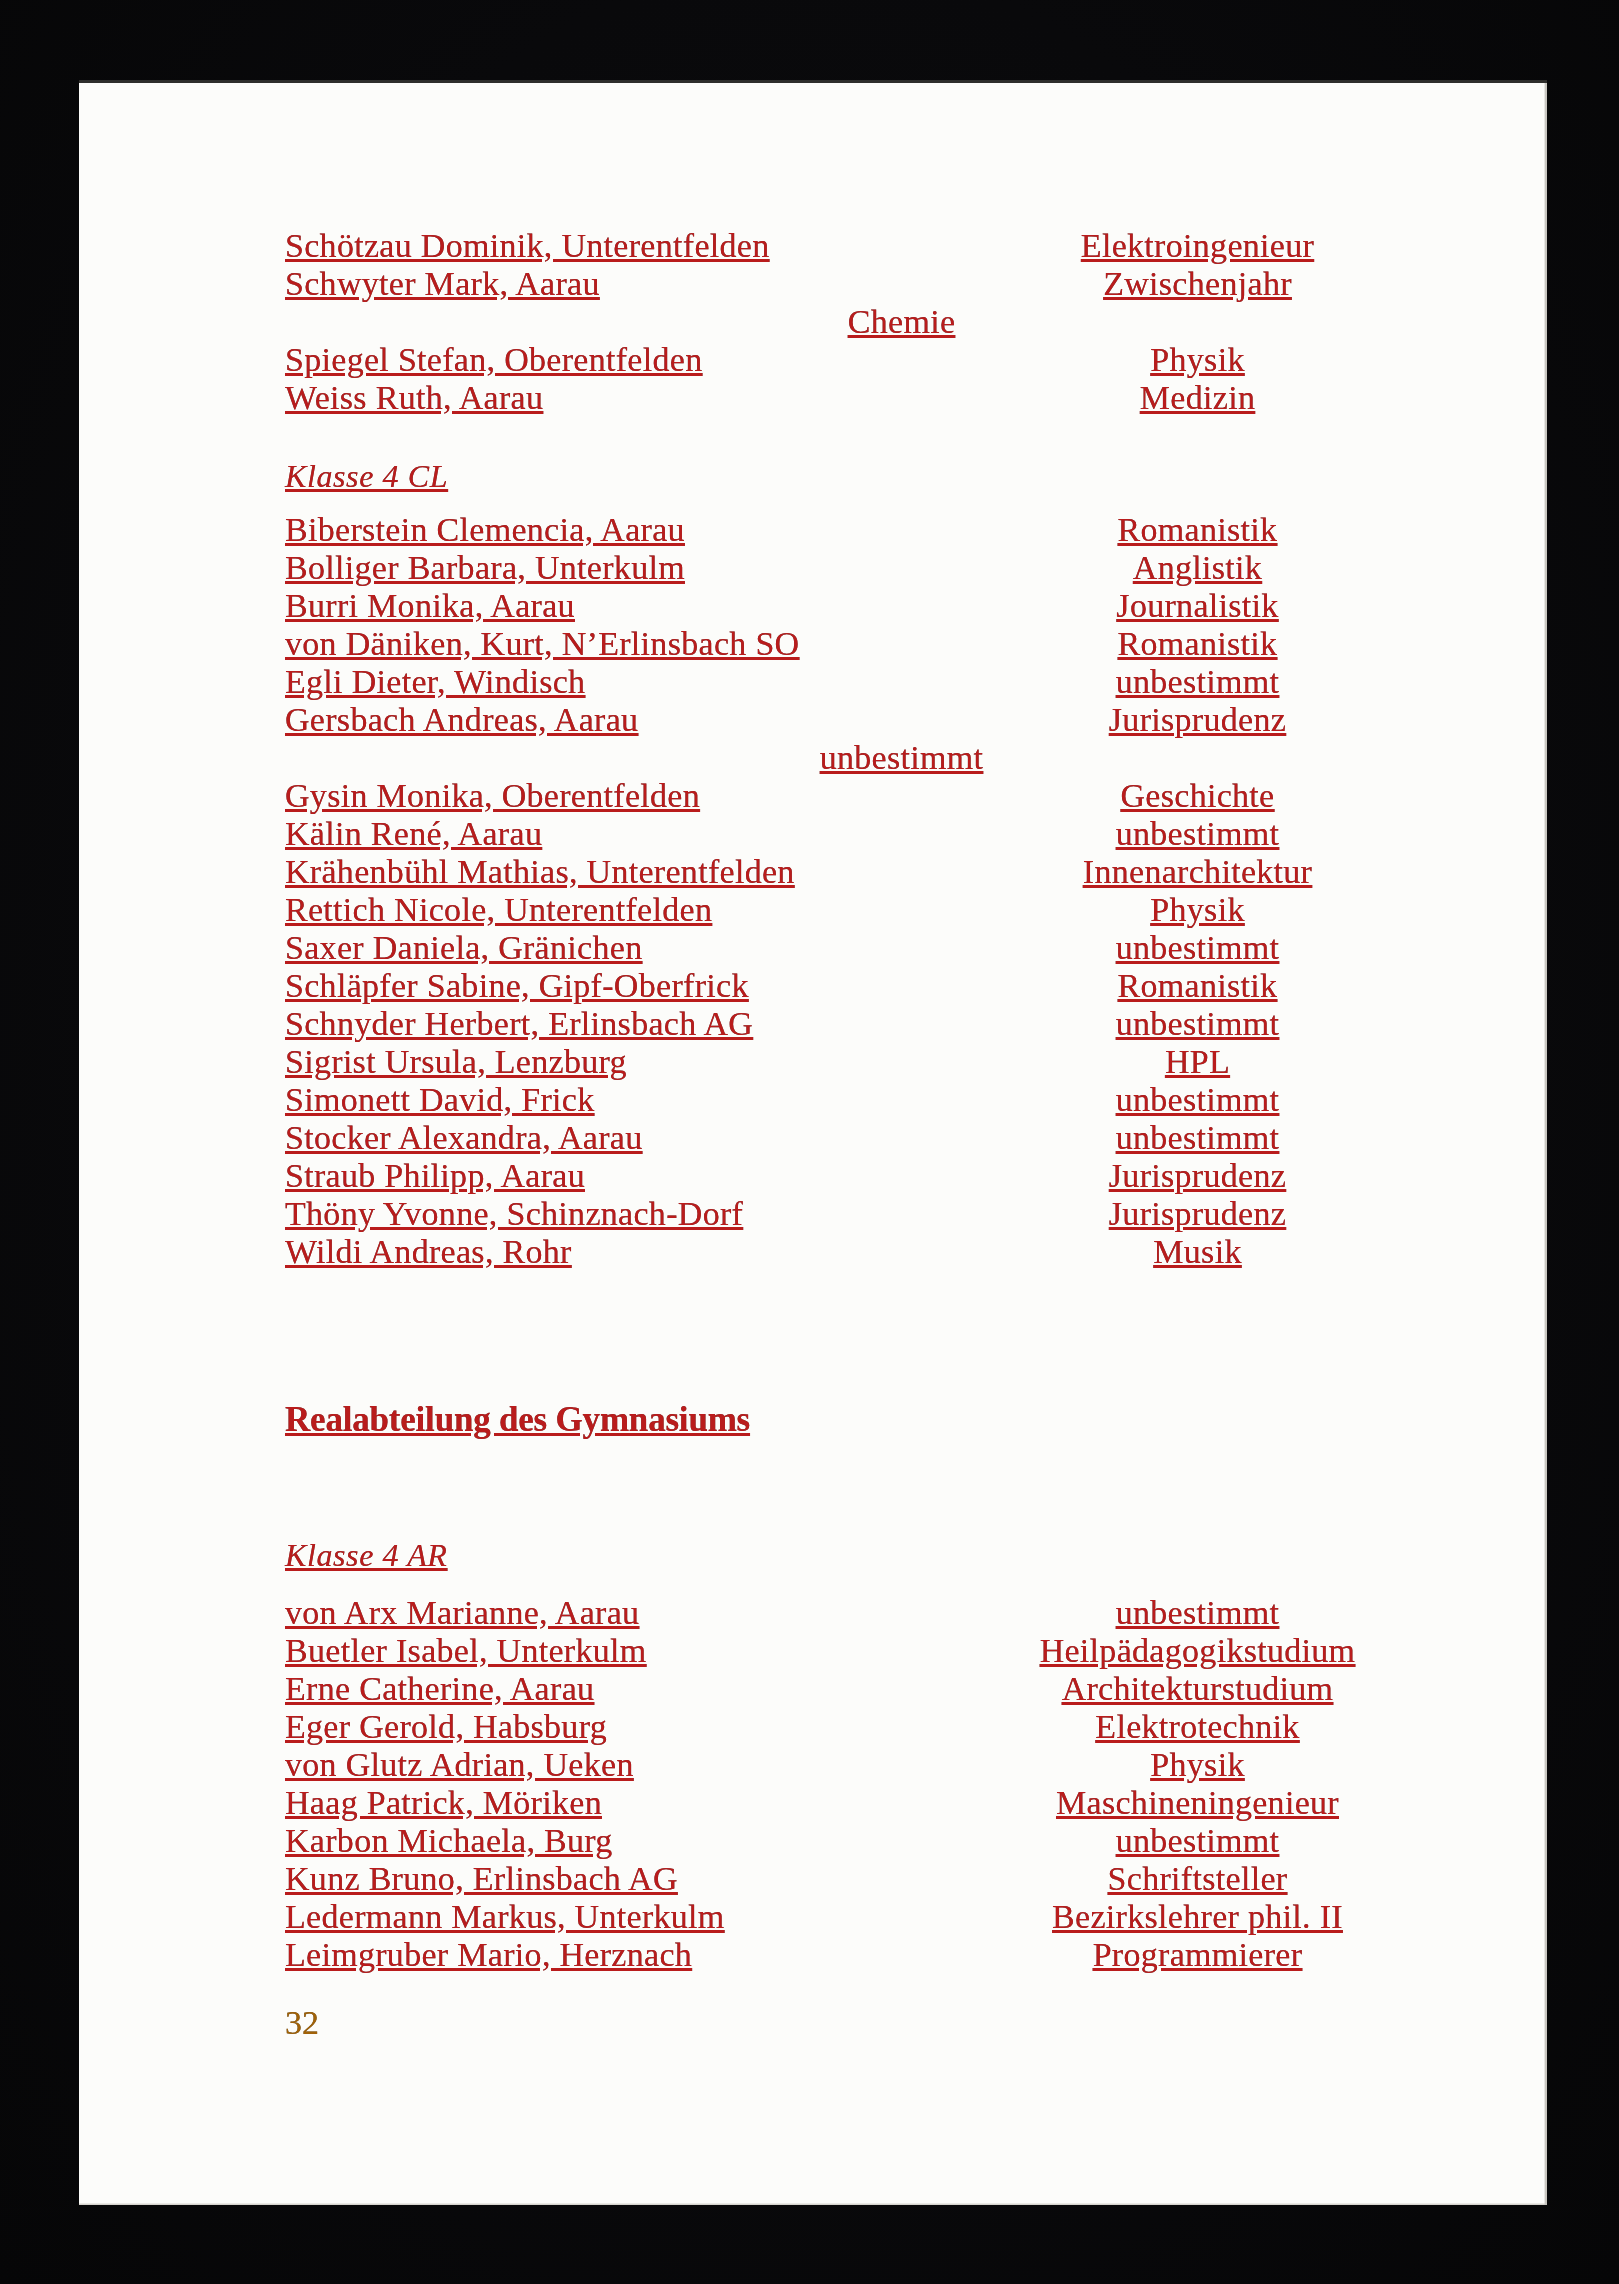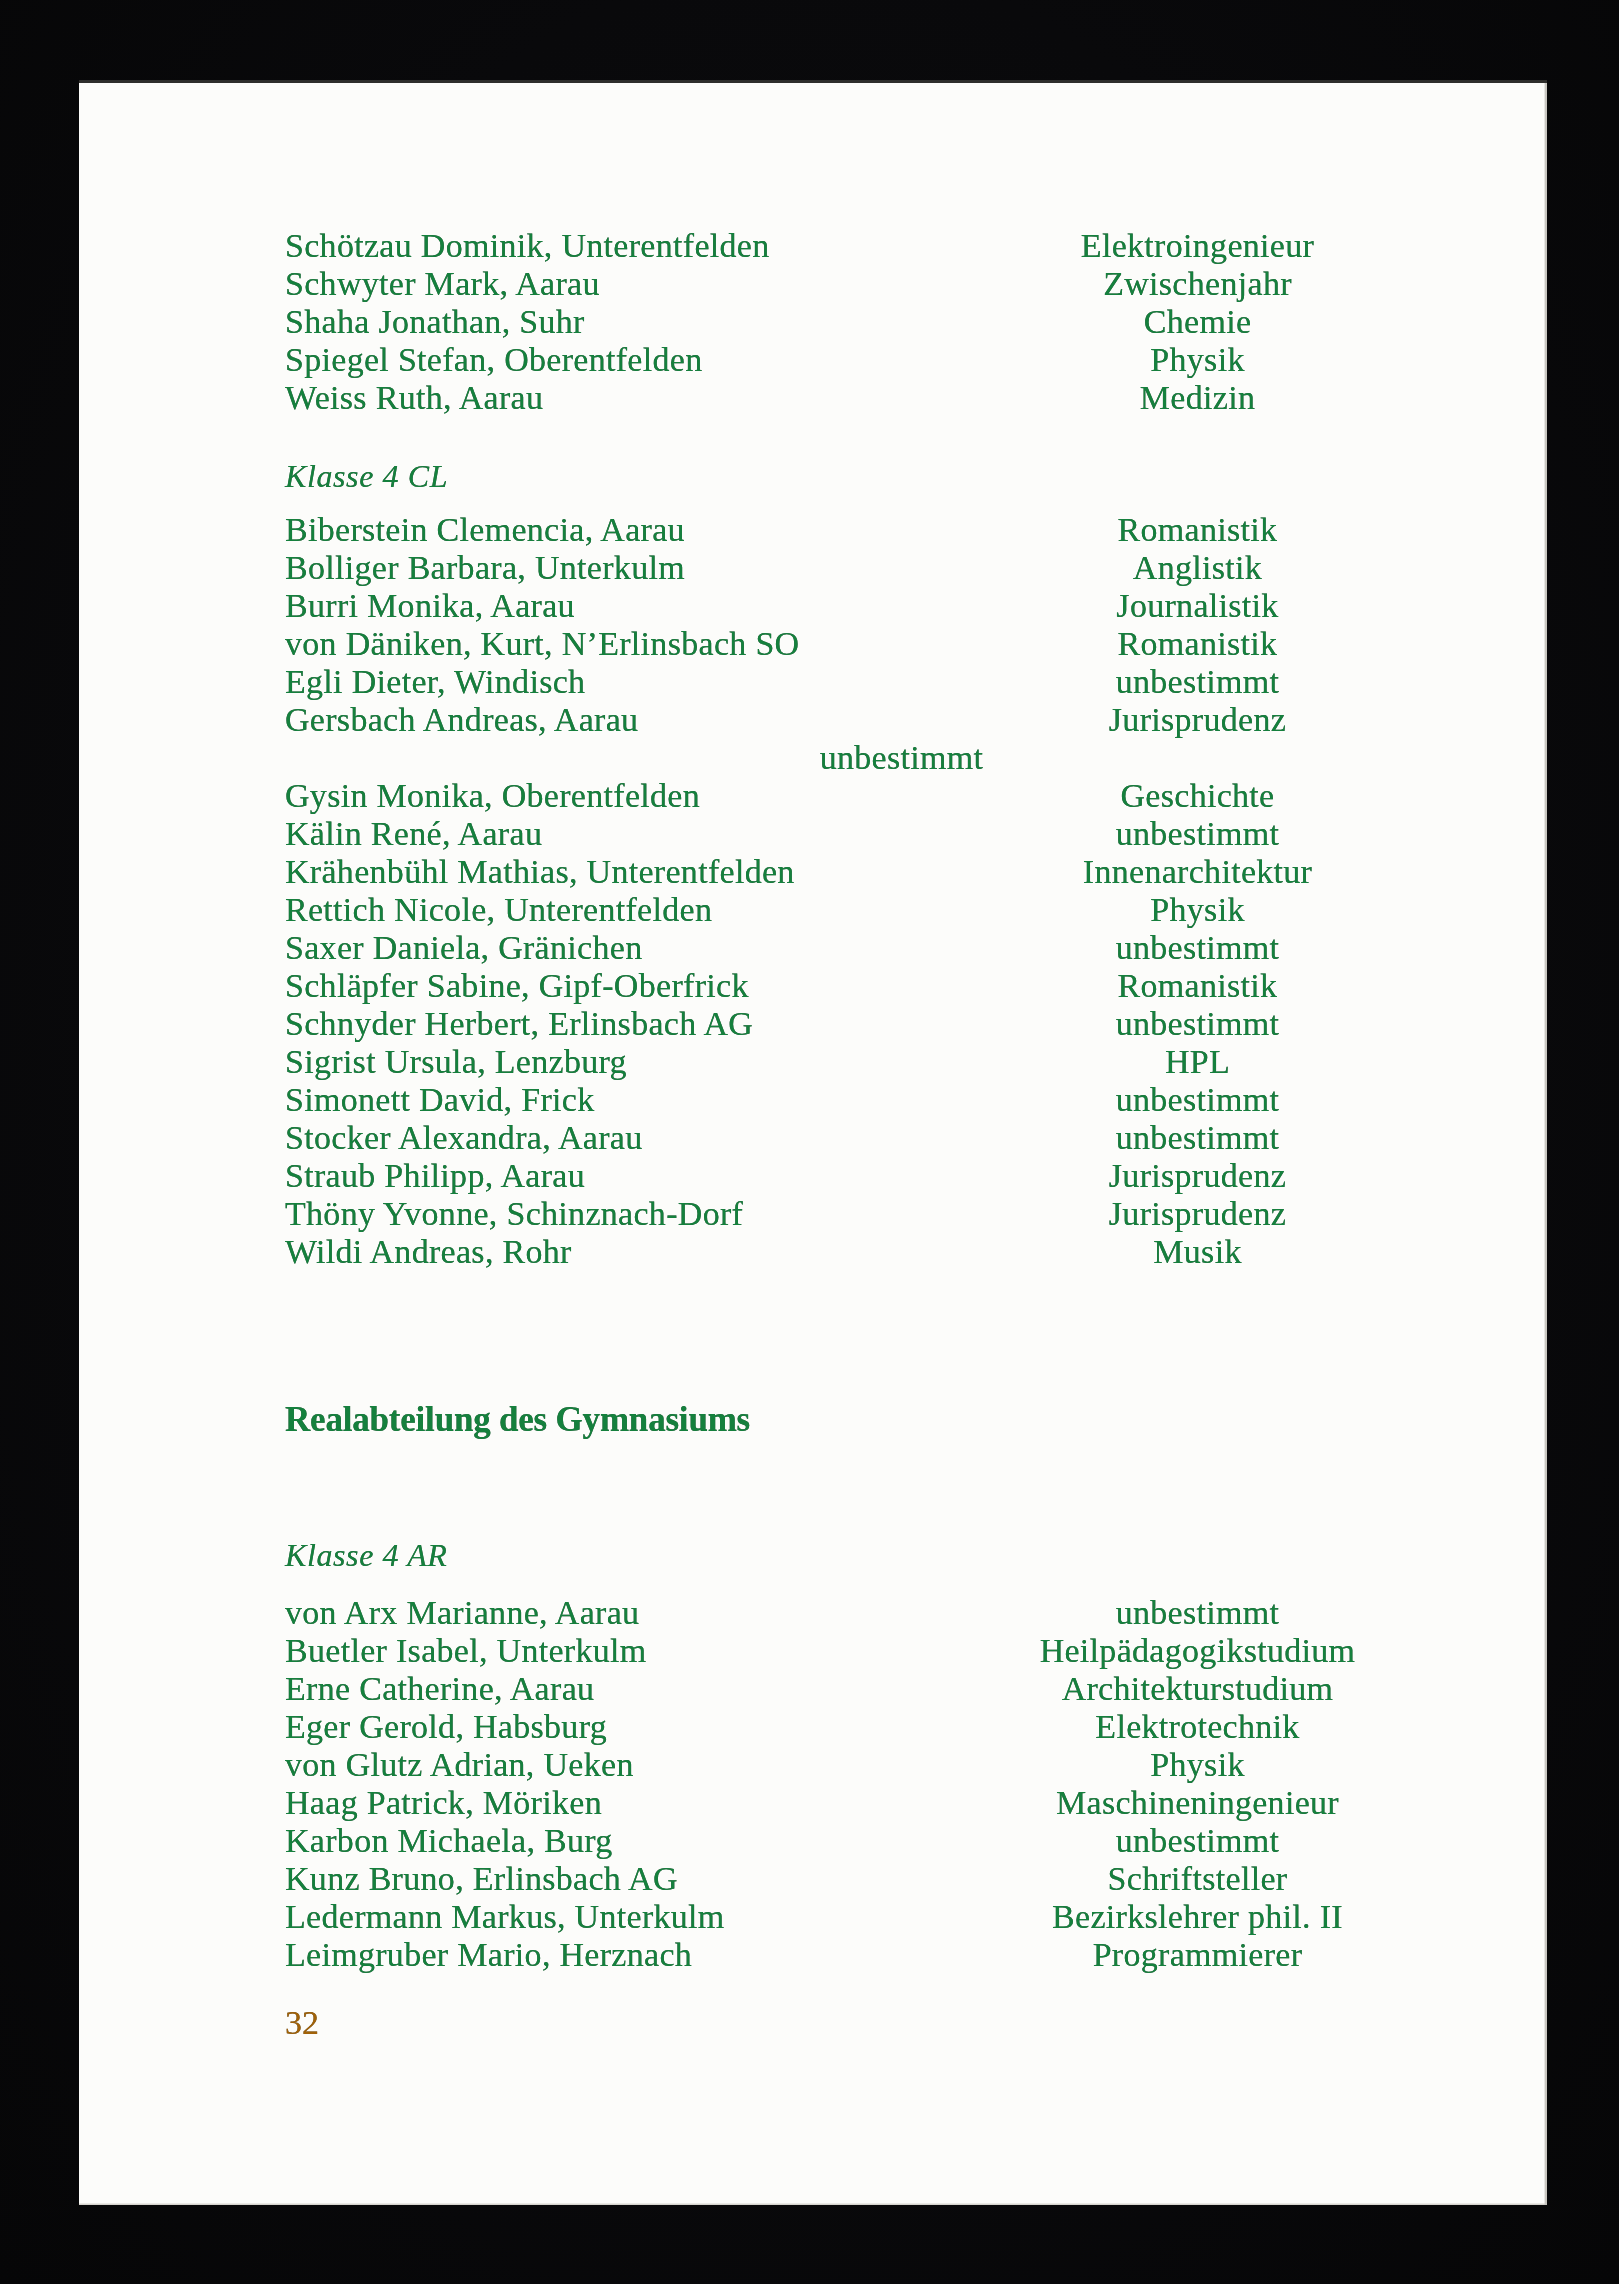--- a/index.html
+++ b/index.html
@@ -29,25 +29,26 @@
     background: #fcfcfa;
     border-top: 3.2px solid #2f2e2c;
     box-shadow:
       inset -2.4px 0 0 #c8c6c0,
       inset 0 -1.6px 0 #d6d4ce;
   }
   .textcol {
     position: absolute;
     left: 206px;
     right: 29px;
-    color: #15803d;
+    color: #b91c1c;
     font-size: 34px;
     line-height: 38px;
     letter-spacing: 0.3px;
     text-shadow: 0 0 0.6px rgba(36, 34, 32, 0.75);
+    text-decoration: underline;
   }
   .rows .row {
     display: flex;
     align-items: baseline;
   }
   .rows .name {
     width: 592px;
     flex: 0 0 592px;
     white-space: nowrap;
   }
@@ -91,21 +92,20 @@
           <span class="name">Schötzau Dominik, Unterentfelden</span>
           <span class="subject">Elektroingenieur</span>
         </div>
 
         <div class="row">
           <span class="name">Schwyter Mark, Aarau</span>
           <span class="subject">Zwischenjahr</span>
         </div>
 
         <div class="row">
-          <span class="name">Shaha Jonathan, Suhr</span>
           <span class="subject">Chemie</span>
         </div>
 
         <div class="row">
           <span class="name">Spiegel Stefan, Oberentfelden</span>
           <span class="subject">Physik</span>
         </div>
 
         <div class="row">
           <span class="name">Weiss Ruth, Aarau</span>

